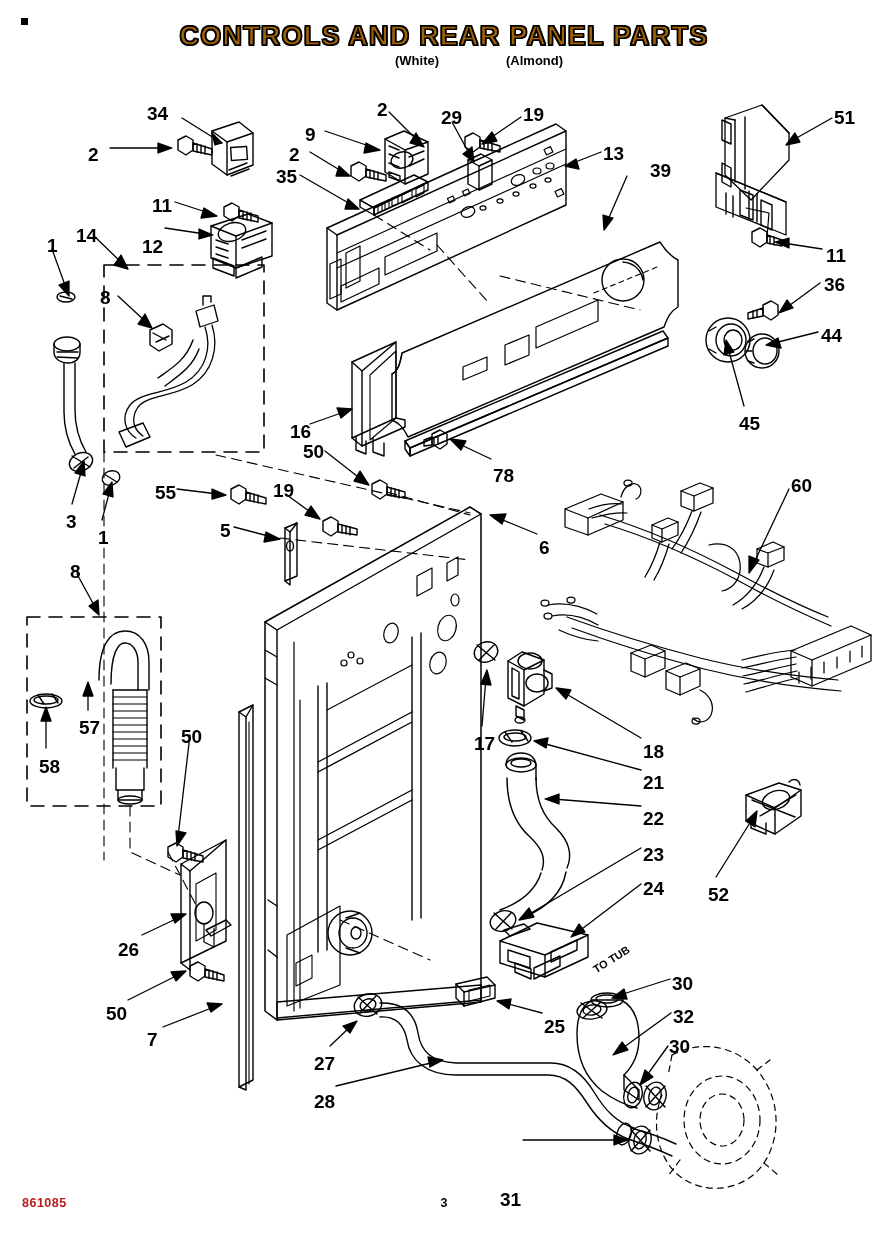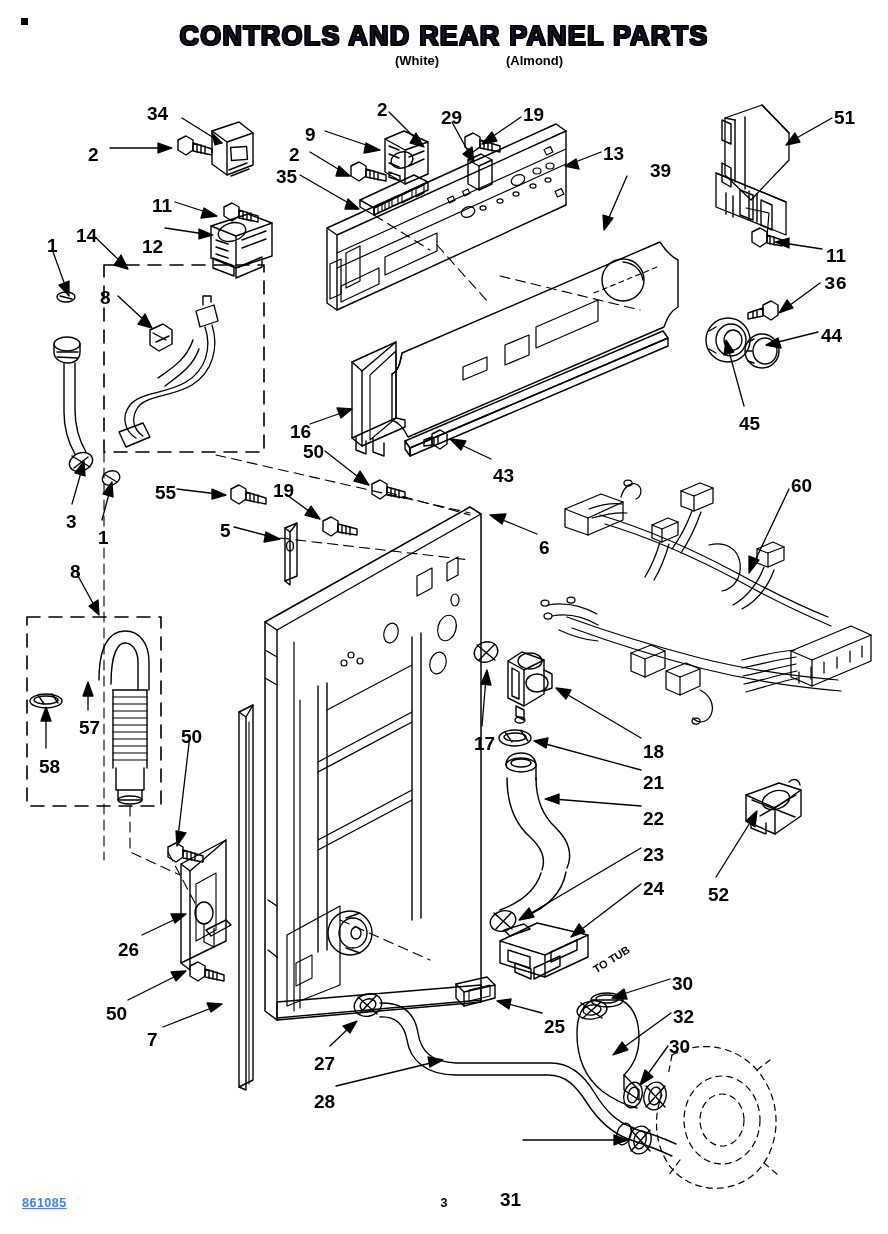--- a/index.html
+++ b/index.html
@@ -21,21 +21,21 @@
     left: 0;
     top: 22px;
     width: 888px;
     text-align: center;
   }
   #main-title {
     font-family: "Liberation Sans", sans-serif;
     font-size: 27px;
     font-weight: bold;
     letter-spacing: 1.2px;
-    color: #0f172a;
+    color: #a16207;
     -webkit-text-stroke: 1.3px #000;
     text-shadow:
       -1px -1px 0 #000, 1px -1px 0 #000,
       -1px  1px 0 #000, 1px  1px 0 #000;
     line-height: 1.05;
     margin: 0;
     white-space: nowrap;
   }
   #models-line {
     font-size: 12.5px;
@@ -79,22 +79,21 @@
     width: 888px;
     height: 20px;
   }
   #footer-code {
     position: absolute;
     left: 22px;
     top: 0;
     font-size: 12.5px;
     font-weight: bold;
     letter-spacing: 0.5px;
-    color: #3b82f6;
-    text-decoration: underline;
+    color: #b91c1c;
   }
   #footer-page {
     position: absolute;
     left: 0;
     top: 0;
     width: 888px;
     text-align: center;
     font-size: 12.5px;
     font-weight: bold;
     color: #000;
@@ -834,36 +833,36 @@
       <div class="callout" style="left: 305px; top: 125px;">9</div>
       <div class="callout" style="left: 289px; top: 145px;">2</div>
       <div class="callout" style="left: 276px; top: 167px;">35</div>
       <div class="callout" style="left: 377px; top: 100px;">2</div>
       <div class="callout" style="left: 441px; top: 108px;">29</div>
       <div class="callout" style="left: 523px; top: 105px;">19</div>
       <div class="callout" style="left: 603px; top: 144px;">13</div>
       <div class="callout" style="left: 622px; top: 161px; margin-left: 28px;">39</div>
       <div class="callout" style="left: 834px; top: 108px;">51</div>
       <div class="callout" style="left: 826px; top: 246px;">11</div>
-      <div class="callout" style="left: 824px; top: 275px; font-family: Liberation Mono, monospace;">36</div>
+      <div class="callout" style="left: 824px; top: 275px;">36</div>
       <div class="callout" style="left: 821px; top: 326px;">44</div>
       <div class="callout" style="left: 739px; top: 414px;">45</div>
       <div class="callout" style="left: 152px; top: 196px;">11</div>
       <div class="callout" style="left: 142px; top: 237px;">12</div>
       <div class="callout" style="left: 76px; top: 226px;">14</div>
       <div class="callout" style="left: 47px; top: 236px;">1</div>
       <div class="callout" style="left: 100px; top: 288px;">8</div>
       <div class="callout" style="left: 66px; top: 512px;">3</div>
       <div class="callout" style="left: 98px; top: 528px;">1</div>
       <div class="callout" style="left: 155px; top: 483px;">55</div>
       <div class="callout" style="left: 220px; top: 521px;">5</div>
       <div class="callout" style="left: 273px; top: 481px;">19</div>
       <div class="callout" style="left: 290px; top: 422px;">16</div>
       <div class="callout" style="left: 303px; top: 442px;">50</div>
-      <div class="callout" style="left: 493px; top: 466px;">43</div>
+      <div class="callout" style="left: 493px; top: 466px;">78</div>
       <div class="callout" style="left: 539px; top: 538px;">6</div>
       <div class="callout" style="left: 791px; top: 476px;">60</div>
       <div class="callout" style="left: 70px; top: 562px;">8</div>
       <div class="callout" style="left: 79px; top: 718px;">57</div>
       <div class="callout" style="left: 39px; top: 757px;">58</div>
       <div class="callout" style="left: 181px; top: 727px;">50</div>
       <div class="callout" style="left: 118px; top: 940px;">26</div>
       <div class="callout" style="left: 106px; top: 1004px;">50</div>
       <div class="callout" style="left: 147px; top: 1030px;">7</div>
       <div class="callout" style="left: 314px; top: 1054px;">27</div>

